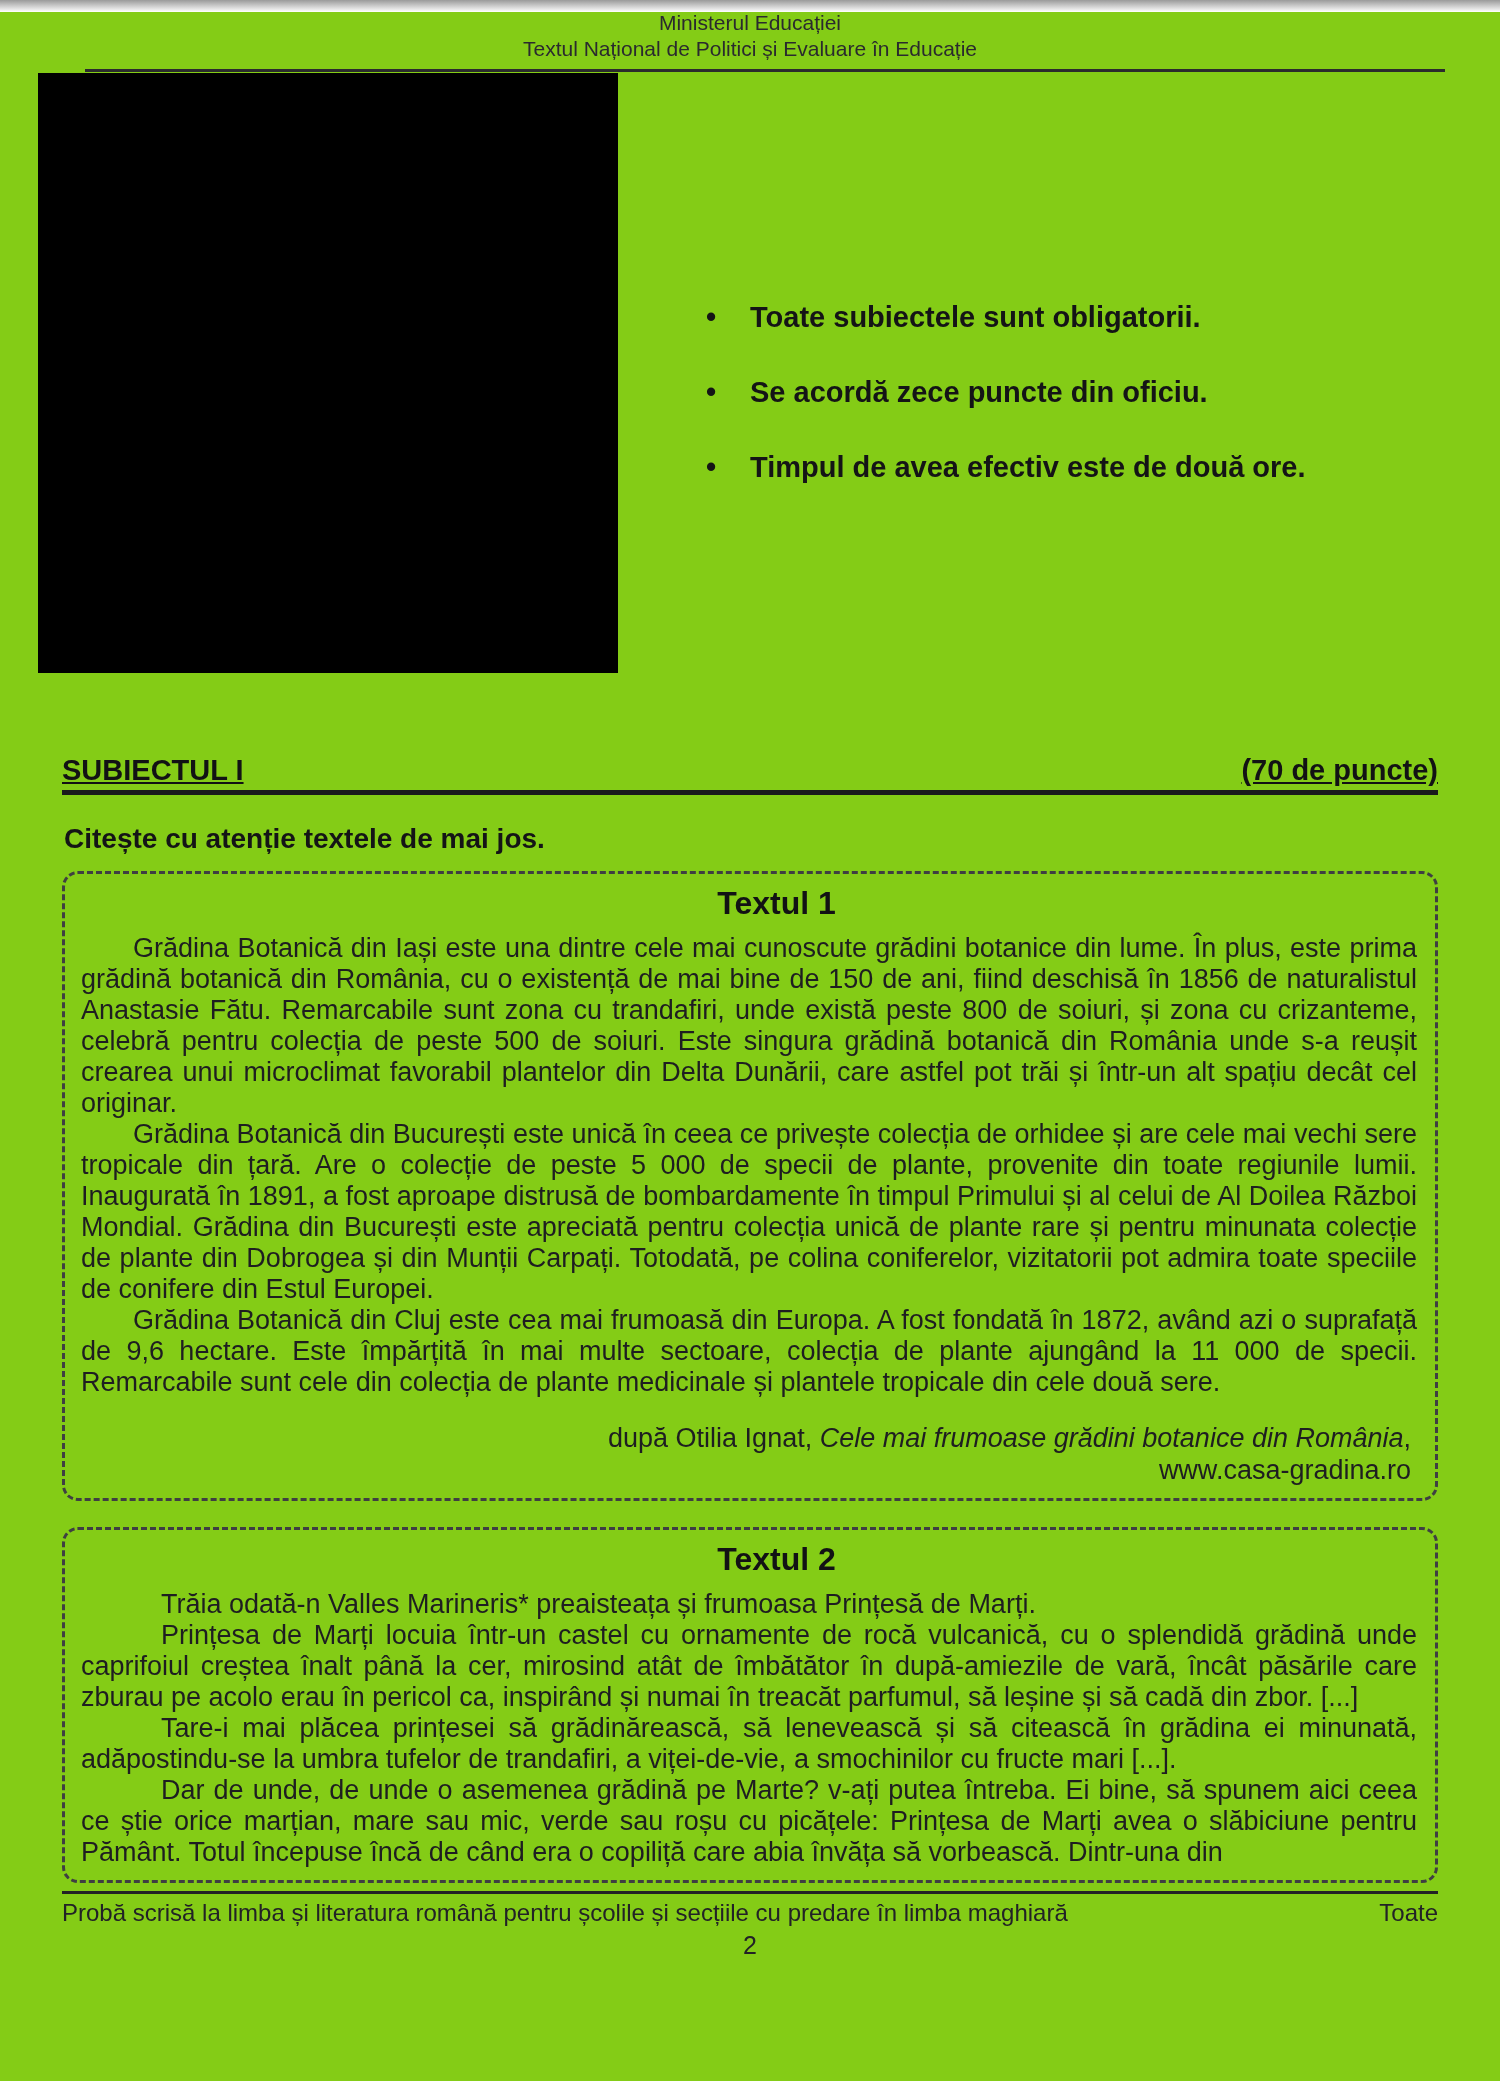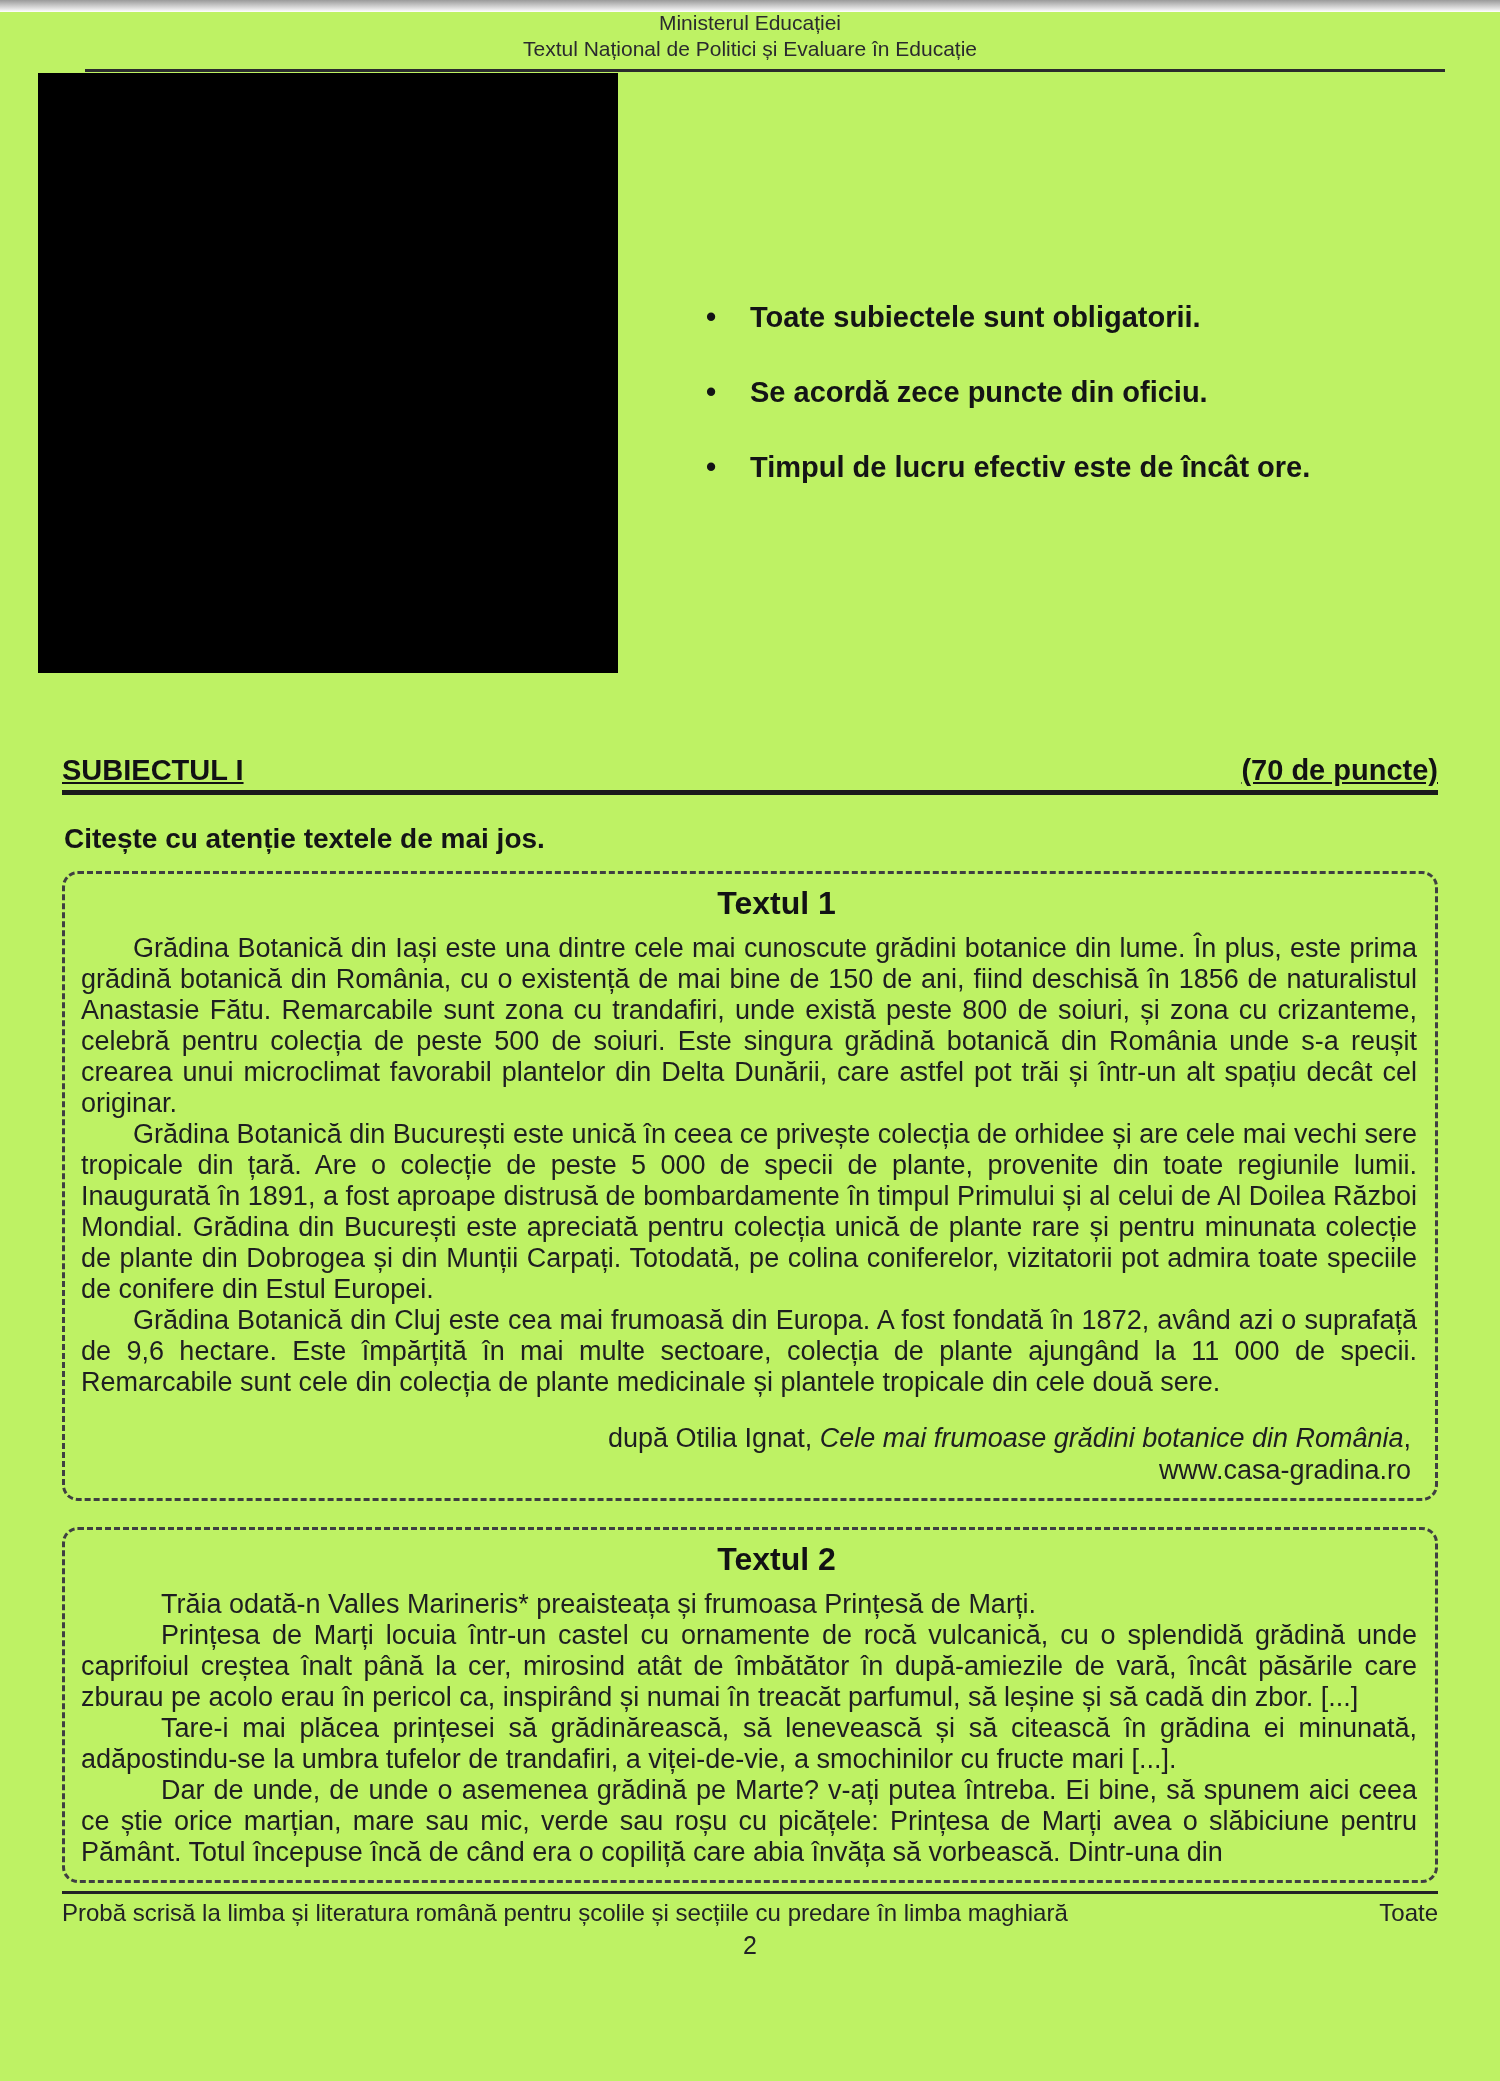--- a/index.html
+++ b/index.html
@@ -1,20 +1,20 @@
 <!DOCTYPE html>
 <html lang="ro"><head>
 <meta charset="utf-8">
 <style>
   html,body{margin:0;padding:0;background:#ffffff;}
   .page{
     position:relative;
     width:1500px;
     height:2081px;
-    background:#bef264;
+    background:#84cc16;
     font-family:"Liberation Sans","DejaVu Sans",sans-serif;
     color:#1c1c1e;
     overflow:hidden;
     box-sizing:border-box;
   }
   .scan-top{
     position:absolute;top:0;left:0;right:0;height:12px;
     background:linear-gradient(#9a9a9a,#ffffff);
   }
   
@@ -72,21 +72,21 @@
       <div class="bullet-item">
         <span class="bullet-marker">•</span>
         <span>Toate subiectele sunt obligatorii.</span>
       </div>
       <div class="bullet-item">
         <span class="bullet-marker">•</span>
         <span>Se acordă zece puncte din oficiu.</span>
       </div>
       <div class="bullet-item">
         <span class="bullet-marker">•</span>
-        <span>Timpul de lucru efectiv este de încât ore.</span>
+        <span>Timpul de avea efectiv este de două ore.</span>
       </div>
     </div>
   </div>
 
   <div class="main">
 
     <div class="subject-row">
       <span>SUBIECTUL I</span>
       <span>(70 de puncte)</span>
     </div>

